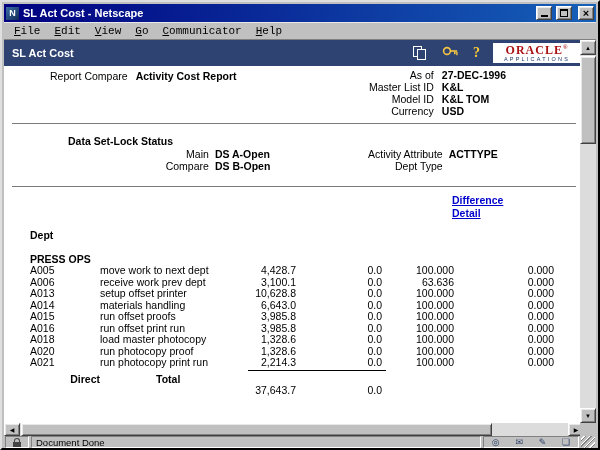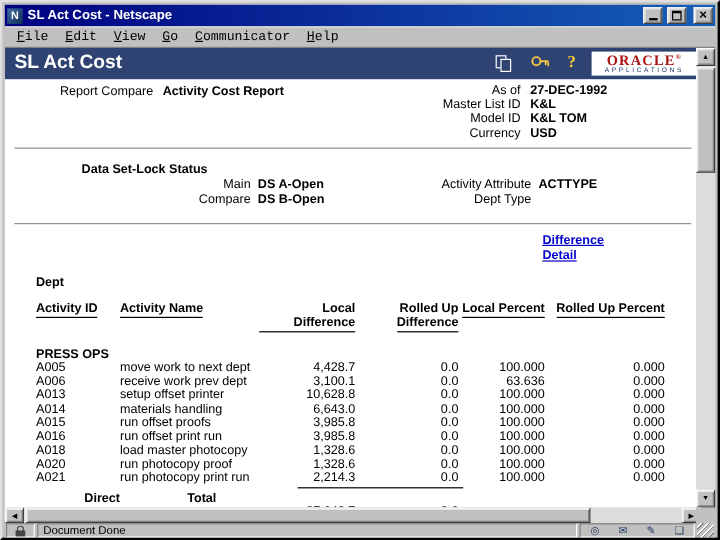--- a/index.html
+++ b/index.html
@@ -30,21 +30,21 @@
     display:flex;align-items:center;padding-left:3px;border-bottom:1px solid #808080;
     box-shadow:inset 0 1px 0 #e8e8e8;}
   .menu-item{font-size:11px;padding:2px 7px;color:#000;font-family:Liberation Mono, monospace;}
   .menu-item u{text-decoration:underline;}
 
   
   .viewport{position:absolute;left:2px;top:38px;width:580px;height:383px;background:#fff;overflow:hidden;}
 
   
   .banner{height:26px;background:var(--banner-bg);display:flex;align-items:center;padding:0 3px 0 8px;}
-  .banner-title{color:#fff;font-weight:bold;font-size:16px;flex:1;}
+  .banner-title{color:#fff;font-weight:bold;font-size:11px;flex:1;}
   .banner-icons{display:flex;align-items:center;gap:15px;margin-right:13px;}
   .icon-pages{position:relative;width:14px;height:14px;}
   .icon-pages .pg{position:absolute;width:9px;height:11px;border:1px solid #fff;background:var(--banner-bg);}
   .icon-pages .pg.b{left:0;top:0;} .icon-pages .pg.f{left:4px;top:3px;}
   .icon-help{color:#ffcc33;font-weight:bold;font-size:14px;font-family:"Liberation Serif",serif;}
   .oracle-logo{width:88px;height:20px;background:#fff;display:flex;flex-direction:column;
     align-items:center;justify-content:center;line-height:1;}
   .oracle-word{font-family:"Liberation Serif",serif;font-weight:bold;font-size:12px;
     letter-spacing:1px;color:var(--logo1);}
   .oracle-word sup{font-size:6px;}
@@ -172,21 +172,21 @@
     </div>
 
     <div class="report">
 
       <div class="r-head">
         <div class="tmpl-line">
           <span>Report Compare</span><b>Activity Cost Report</b>
         </div>
         <div class="meta">
             <div class="lab">As of</div>
-            <div class="val">27-DEC-1992</div>
+            <div class="val">27-DEC-1996</div>
             <div class="lab">Master List ID</div>
             <div class="val">K&amp;L</div>
             <div class="lab">Model ID</div>
             <div class="val">K&amp;L TOM</div>
             <div class="lab">Currency</div>
             <div class="val">USD</div>
           </div>
       </div>
 
       <div class="hrule"></div>
@@ -214,28 +214,20 @@
       <div class="hrule second"></div>
 
       <div class="links">
           <a href="#">Difference</a>
           <a href="#">Detail</a>
         </div>
 
       <div class="dept-label">Dept</div>
 
       <div class="tbl">
-        <div class="tr thead">
-            <div class="td c1"><span class="hu">Activity ID</span></div>
-            <div class="td c2"><span class="hu">Activity Name</span></div>
-            <div class="td c3 num"><span class="hu">Local Difference</span></div>
-            <div class="td c4 num"><span class="hu">Rolled Up<br>Difference</span></div>
-            <div class="td c5 num"><span class="hu">Local Percent</span></div>
-            <div class="td c6 num"><span class="hu">Rolled Up Percent</span></div>
-          </div>
         <div class="group-row">PRESS OPS</div>
         <div>
             <div class="tr">
               <div class="td c1">A005</div>
               <div class="td c2">move work to next dept</div>
               <div class="td c3 num">4,428.7</div>
               <div class="td c4 num">0.0</div>
               <div class="td c5 num">100.000</div>
               <div class="td c6 num">0.000</div>
             </div>

